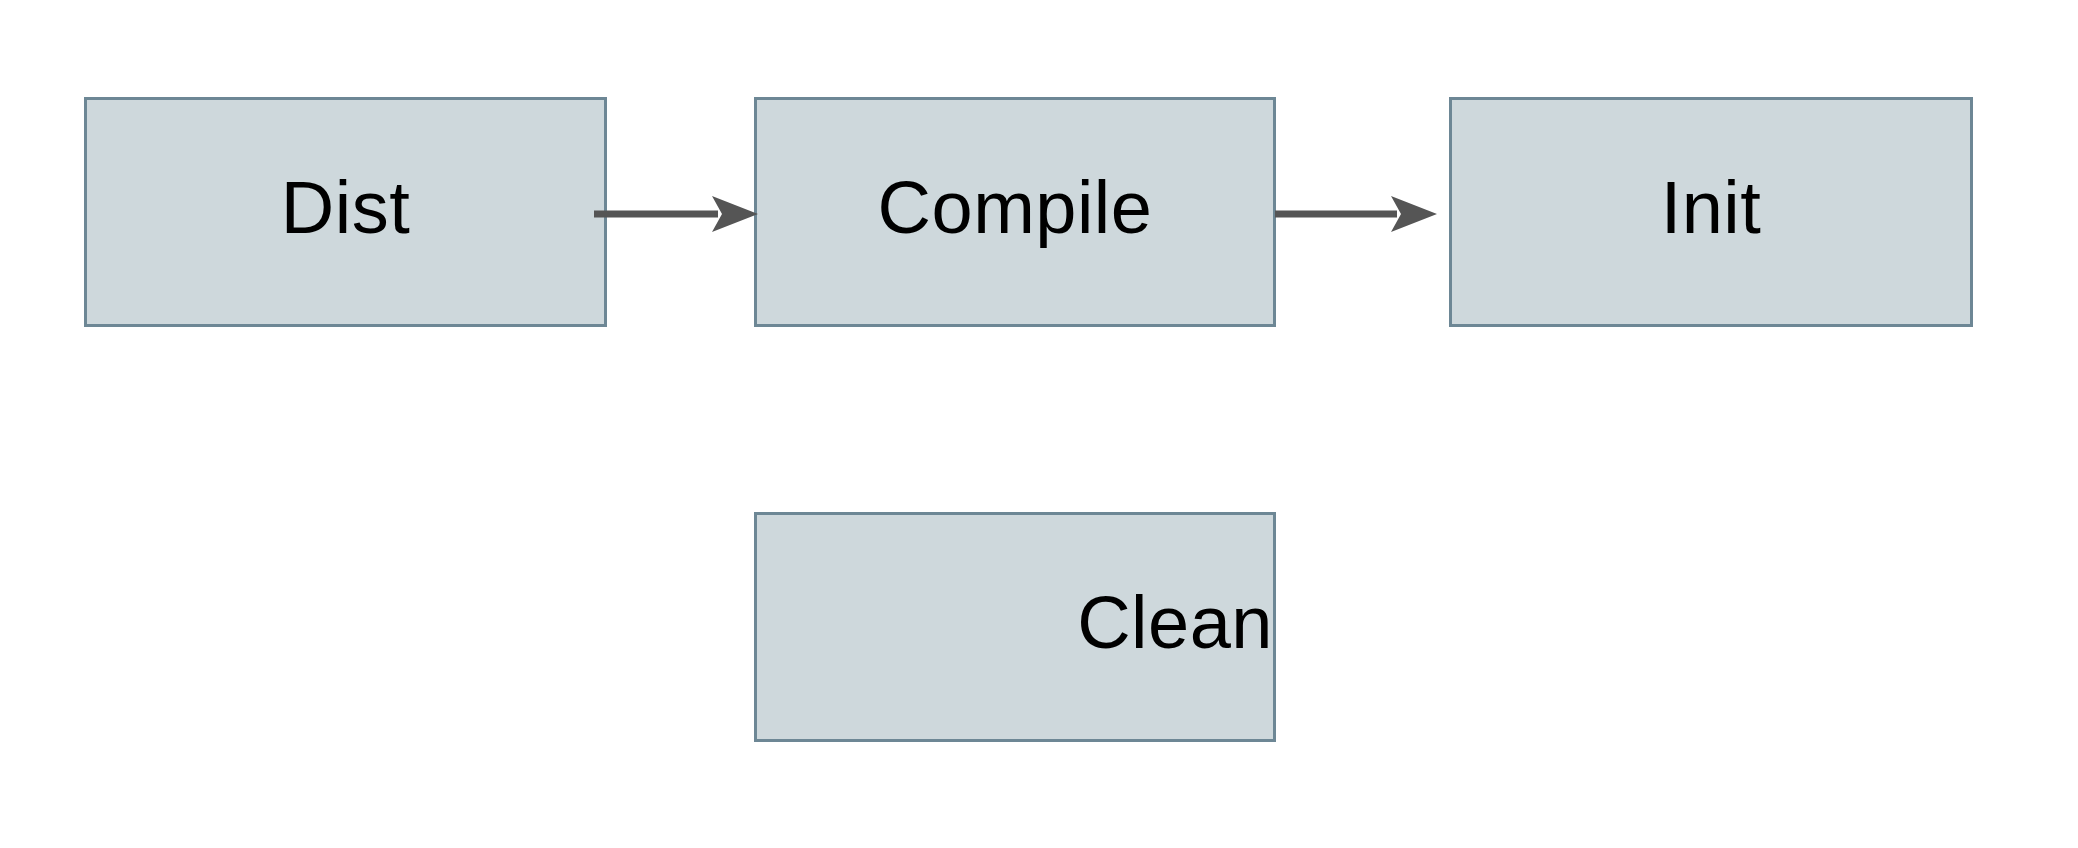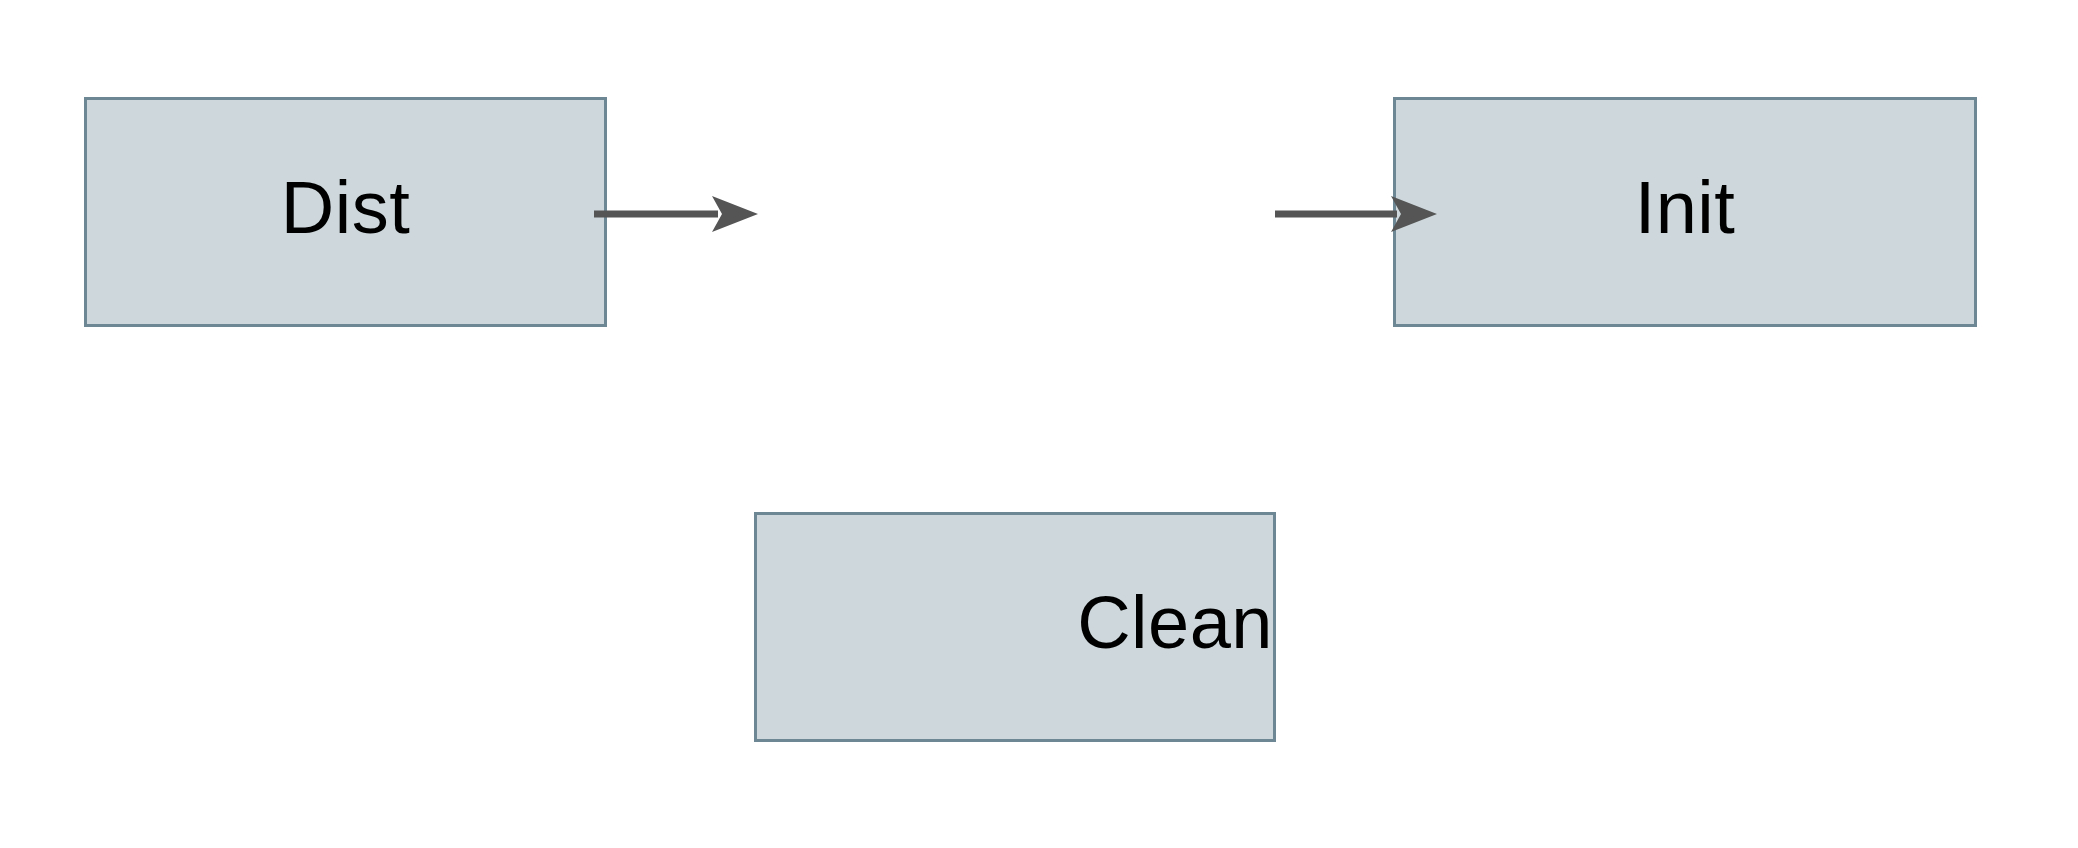--- a/index.html
+++ b/index.html
@@ -35,39 +35,42 @@
     line-height: 1;
     letter-spacing: 0.5px;
     white-space: nowrap;
     user-select: none;
     position: relative;
     top: -4px;
   }
   
   .node-dist    { left: 72px;   top: 97px;  width: 523px; height: 230px; margin-left: 12px; }
   .node-compile { left: 754px;  top: 97px;  width: 522px; height: 230px; }
-  .node-init    { left: 1393px; top: 97px;  width: 584px; height: 230px; }
+  .node-init    { left: 1449px; top: 97px;  width: 524px; height: 230px; }
   .node-clean   { left: 754px;  top: 512px; width: 522px; height: 230px; justify-content: flex-end; }
 
   .edge {
     position: absolute;
     overflow: visible;
   }
   .edge-1 { left: 592px;  top: 190px; width: 168px; height: 48px; }
   .edge-2 { left: 1273px; top: 190px; width: 166px; height: 48px; }
 </style>
 </head>
 <body>
 
 <div id="canvas">
 
   <div class="node node-dist">
     <span class="node-label">Dist</span>
   </div>
 
+  <div class="node node-compile">
+    <span class="node-label">Compile</span>
+  </div>
 
   <div class="node node-init">
     <span class="node-label">Init</span>
   </div>
 
   <div class="node node-clean">
     <span class="node-label">Clean</span>
   </div>
 
   <svg class="edge edge-1" viewBox="0 0 168 48" width="168" height="48">

